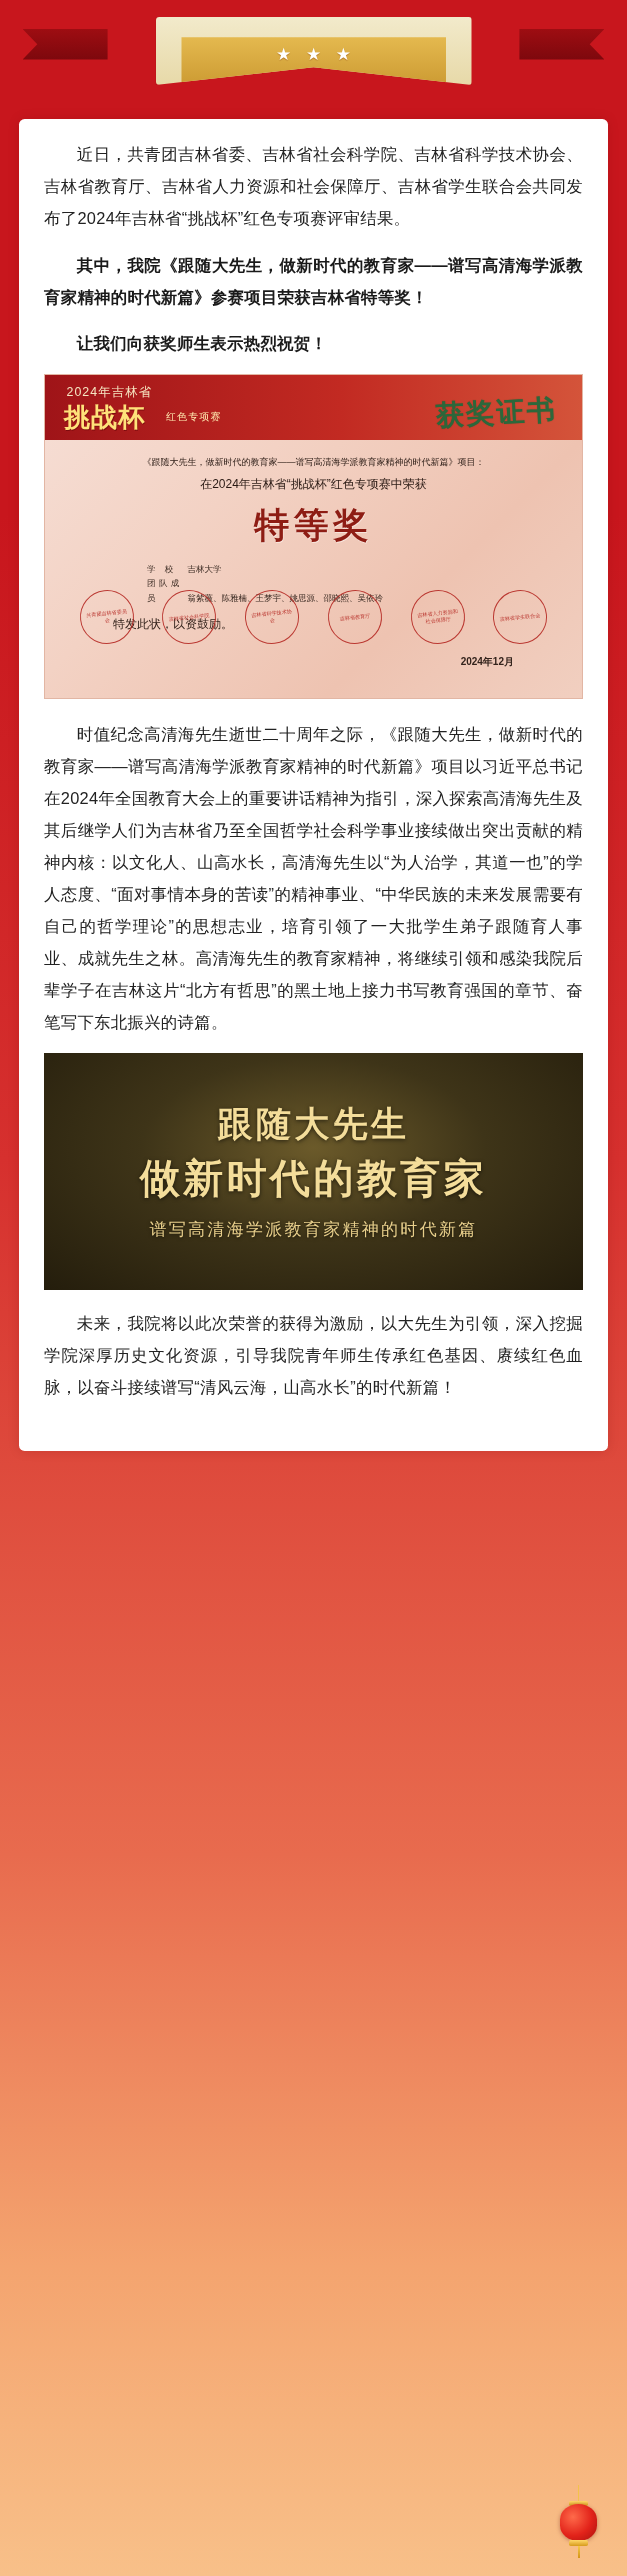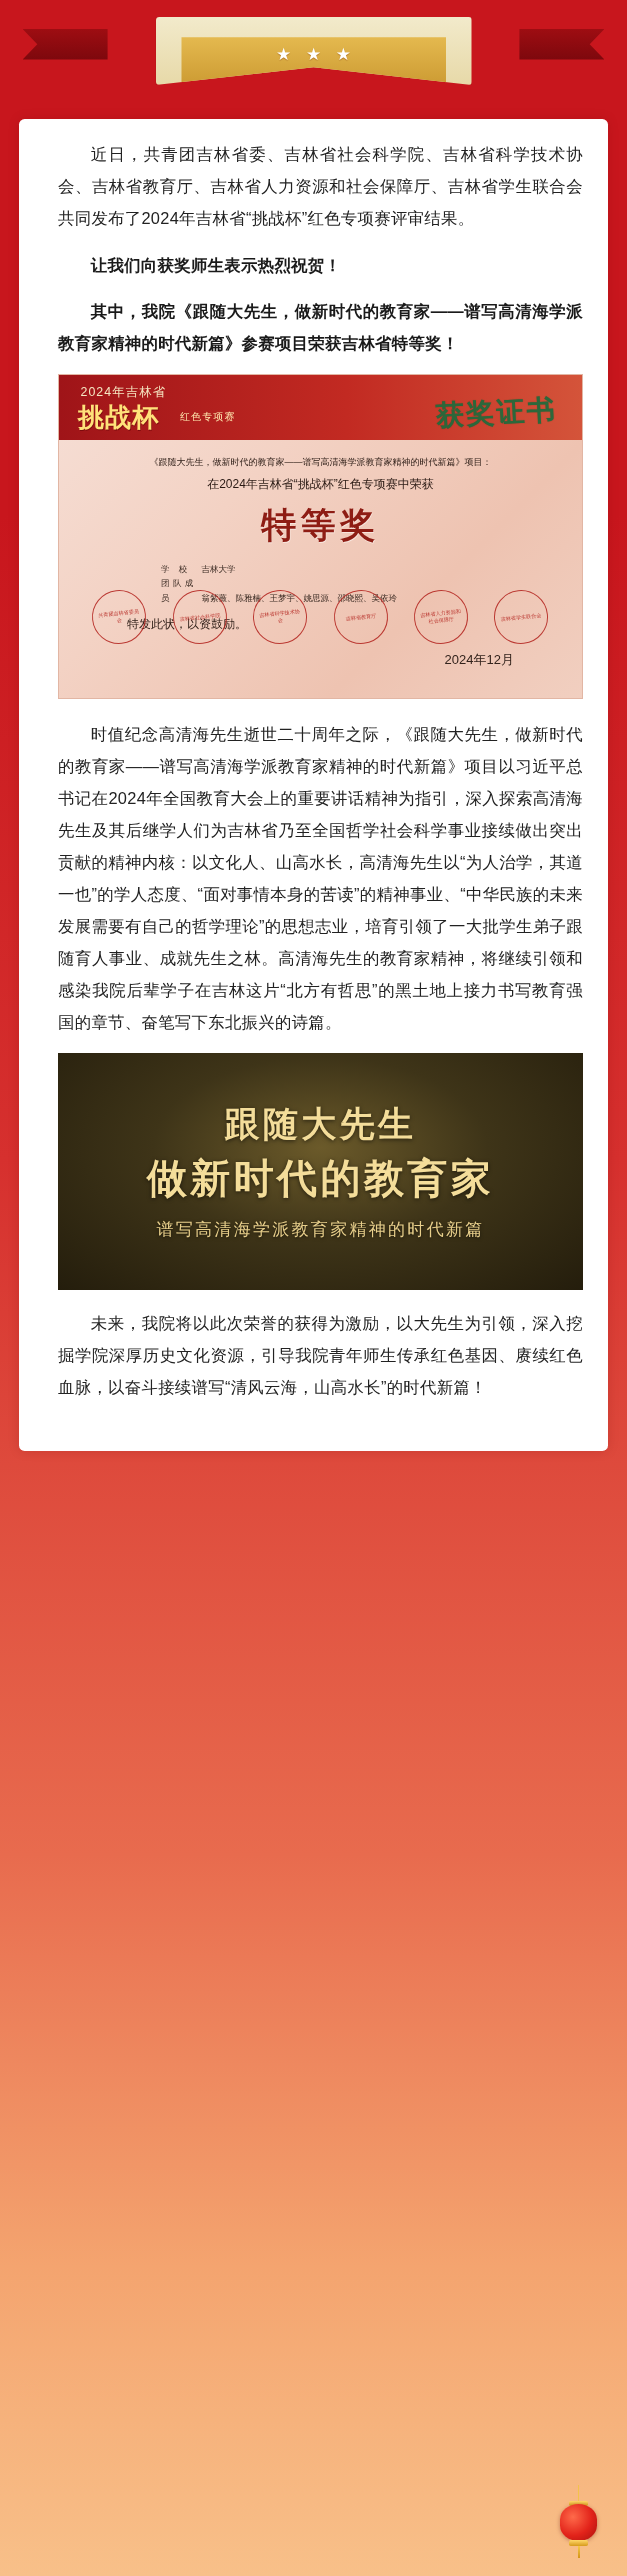--- a/index.html
+++ b/index.html
@@ -69,21 +69,21 @@
   }
   .banner-left { left: 22.6px; clip-path: polygon(0 0, 100% 0, 100% 100%, 0 100%, 14.7px 50%); }
   .banner-right { right: 22.6px; clip-path: polygon(0 0, 100% 0, calc(100% - 14.7px) 50%, 100% 100%, 0 100%); }
 
   
   .sheet {
     position: relative;
     margin: 0 19px;
     background: #ffffff;
     border-radius: 5.6px;
-    padding: 19px 25px 34px 39px;
+    padding: 19px 25px 34px 25px;
     box-sizing: border-box;
     box-shadow: 0 0 10.2px rgba(110,10,10,.18);
   }
   p.para {
     margin: 0 0 14.7px 0;
     font-size: 16.4px;
     line-height: 32px;
     color: #222222;
     text-align: justify;
     text-indent: 2em;
@@ -213,22 +213,23 @@
     justify-content: center;
     text-align: center;
     padding: 4.5px;
     box-sizing: border-box;
     opacity: .85;
     transform: rotate(-6deg);
   }
   .cert-date {
     position: absolute;
     right: 68px; bottom: 29px;
-    font-size: 13px;
+    font-size: 10px;
     color: #33231c;
+    font-weight: bold;
   }
   
   .calli {
     position: relative;
     width: 100%;
     height: 237px;
     margin: 8px 0 17px 0;
     background: radial-gradient(ellipse at 50% 40%, #6b5a2a 0%, #3e3418 45%, #241d0c 100%);
     overflow: hidden;
     display: flex;
@@ -307,22 +308,22 @@
           <span>★</span>
           <span>★</span>
         </div>
       </div>
     </div>
   </div>
 
   <div class="sheet">
 
     <p class="para">近日，共青团吉林省委、吉林省社会科学院、吉林省科学技术协会、吉林省教育厅、吉林省人力资源和社会保障厅、吉林省学生联合会共同发布了2024年吉林省“挑战杯”红色专项赛评审结果。</p>
+    <p class="para bold">其中，我院《跟随大先生，做新时代的教育家——谱写高清海学派教育家精神的时代新篇》参赛项目荣获吉林省特等奖！</p>
     <p class="para bold">让我们向获奖师生表示热烈祝贺！</p>
-    <p class="para bold">其中，我院《跟随大先生，做新时代的教育家——谱写高清海学派教育家精神的时代新篇》参赛项目荣获吉林省特等奖！</p>
 
     <div class="cert">
       <div class="cert-band"></div>
       <div class="cert-band-title1">2024年吉林省</div>
       <div class="cert-band-title2">挑战杯</div>
       <div class="cert-band-sub">红色专项赛</div>
       <div class="cert-stamp-title">获奖证书</div>
 
       <div class="cert-body">
         <div class="cert-line1">《跟随大先生，做新时代的教育家——谱写高清海学派教育家精神的时代新篇》项目：</div>

